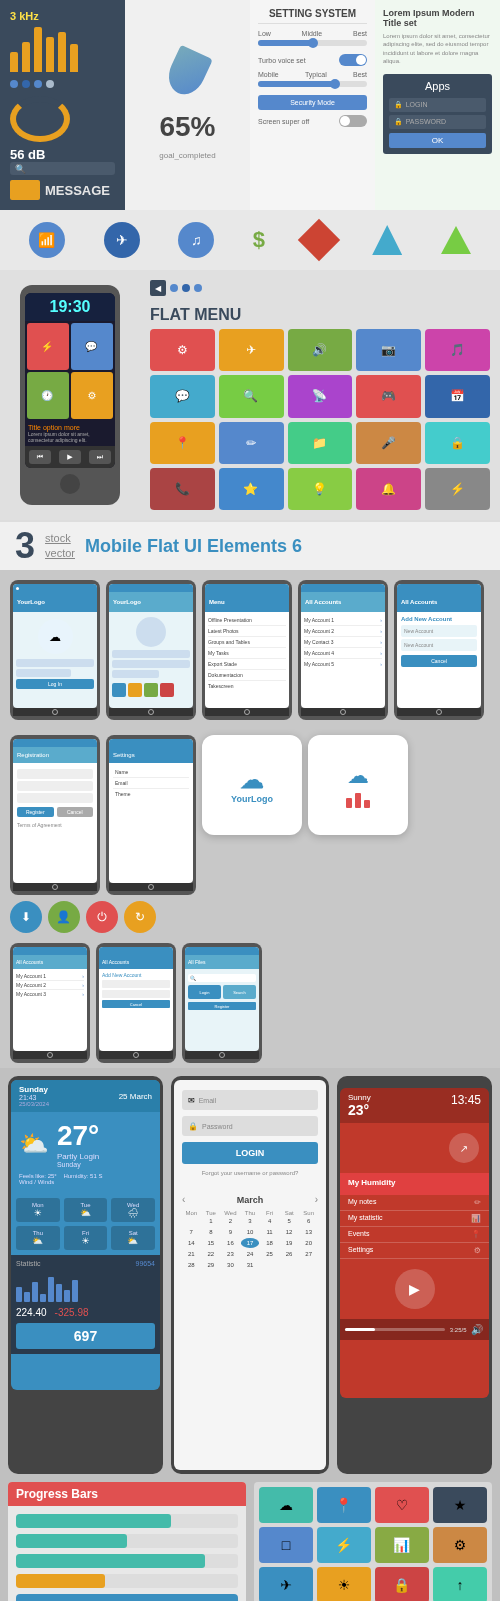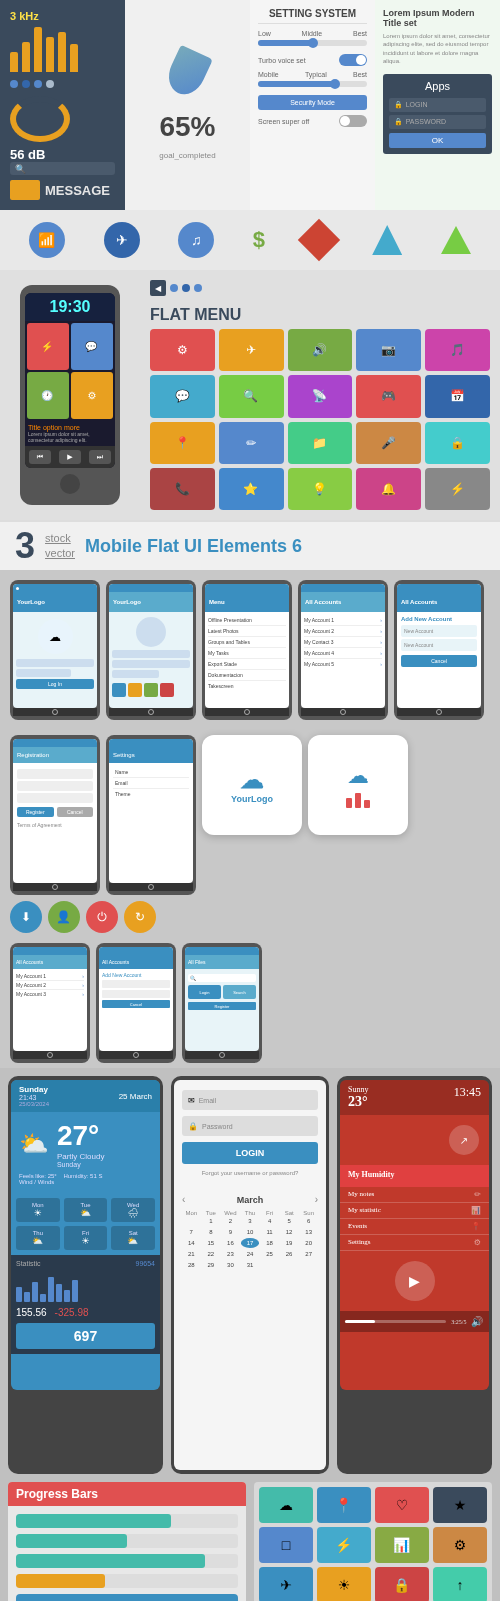--- a/index.html
+++ b/index.html
@@ -294,22 +294,21 @@
     .cal-arrow { font-size: 10px; color: #888; }
     .cal-grid { display: grid; grid-template-columns: repeat(7, 1fr); gap: 1px; }
     .cal-header { font-size: 6px; color: #888; text-align: center; }
     .cal-day { font-size: 6px; text-align: center; color: #444; padding: 2px; }
     .cal-day.today { background: #3a8fc0; color: #fff; border-radius: 50%; }
 
     .profile-phone {
       width: 155px;
       background: #444;
       border-radius: 10px;
-      padding: 4px 3px;
-      font-family: Liberation Serif, serif;
+      padding: 12px 3px;
     }
     .profile-screen {
       background: #c0392b;
       border-radius: 6px;
       overflow: hidden;
       min-height: 310px;
       display: flex;
       flex-direction: column;
     }
     .profile-weather-bar { background: rgba(0,0,0,0.2); padding: 5px 8px; display: flex; justify-content: space-between; }
@@ -840,21 +839,21 @@
             <div style="font-size:7px;color:#ddf;">21:43</div>
             <div style="font-size:6px;color:#aad;">25/03/2024</div>
           </div>
           <div style="font-size:8px;color:#fff;">25 March</div>
         </div>
         <div class="weather-main">
           <div style="display:flex;align-items:center;gap:8px;">
             <div style="font-size:24px;">⛅</div>
             <div>
               <div class="weather-temp-big"><span>27</span>°</div>
-              <div class="weather-desc">Partly Cloudy</div>
+              <div class="weather-desc">Partly Login</div>
               <div style="font-size:7px;color:#ddf;">Sunday</div>
             </div>
           </div>
           <div style="font-size:6px;color:#ddf;margin-top:5px;">
             <span>Feels like: 25°</span>
             <span style="margin:0 5px;">Humidity: 51 S</span>
           </div>
           <div style="font-size:6px;color:#ddf;">Wind / Winds</div>
         </div>
         <div class="weather-grid">
@@ -892,21 +891,21 @@
             <div class="sparkbar" style="width:6px;height:15px;"></div>
             <div class="sparkbar" style="width:6px;height:10px;"></div>
             <div class="sparkbar" style="width:6px;height:20px;"></div>
             <div class="sparkbar" style="width:6px;height:8px;"></div>
             <div class="sparkbar" style="width:6px;height:25px;"></div>
             <div class="sparkbar" style="width:6px;height:18px;"></div>
             <div class="sparkbar" style="width:6px;height:12px;"></div>
             <div class="sparkbar" style="width:6px;height:22px;"></div>
           </div>
           <div class="stats-nums">
-            <div class="stat-num">155.56</div>
+            <div class="stat-num">224.40</div>
             <div class="stat-num negative">-325.98</div>
           </div>
           <div style="background:#3a8fc0;color:#fff;font-size:14px;font-weight:bold;text-align:center;padding:5px;border-radius:3px;margin-top:5px;">697</div>
         </div>
       </div>
     </div>
 
     <div class="login-phone">
       <div class="login-screen">
         <div class="login-body">

